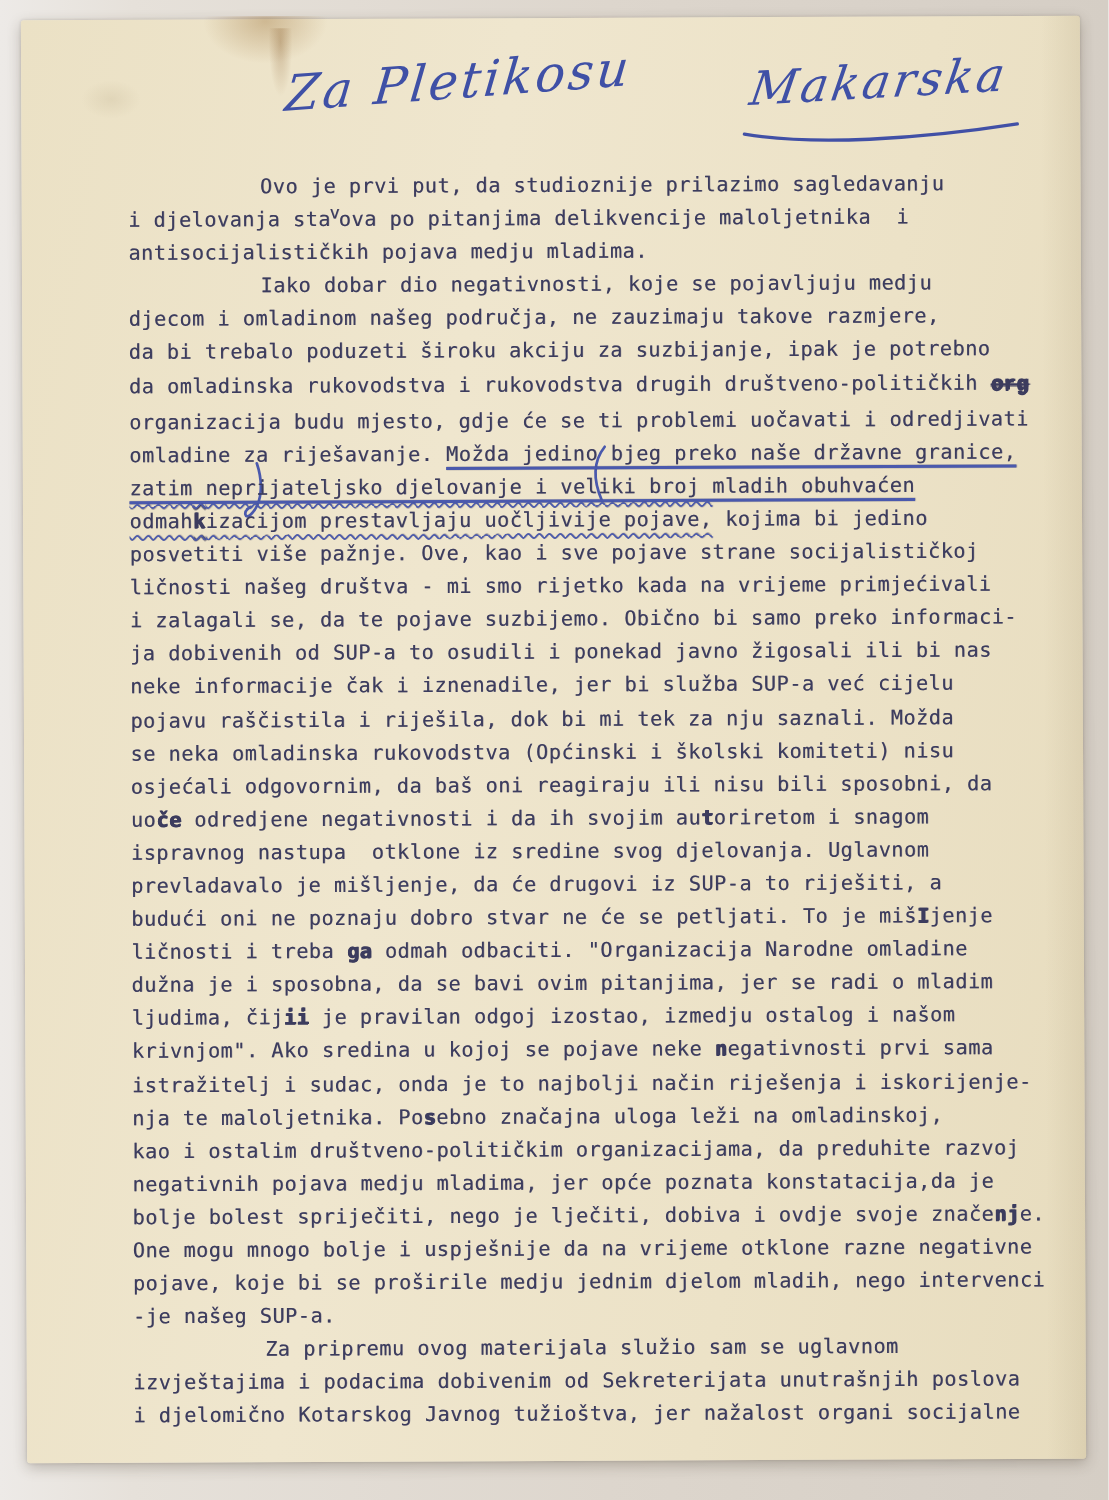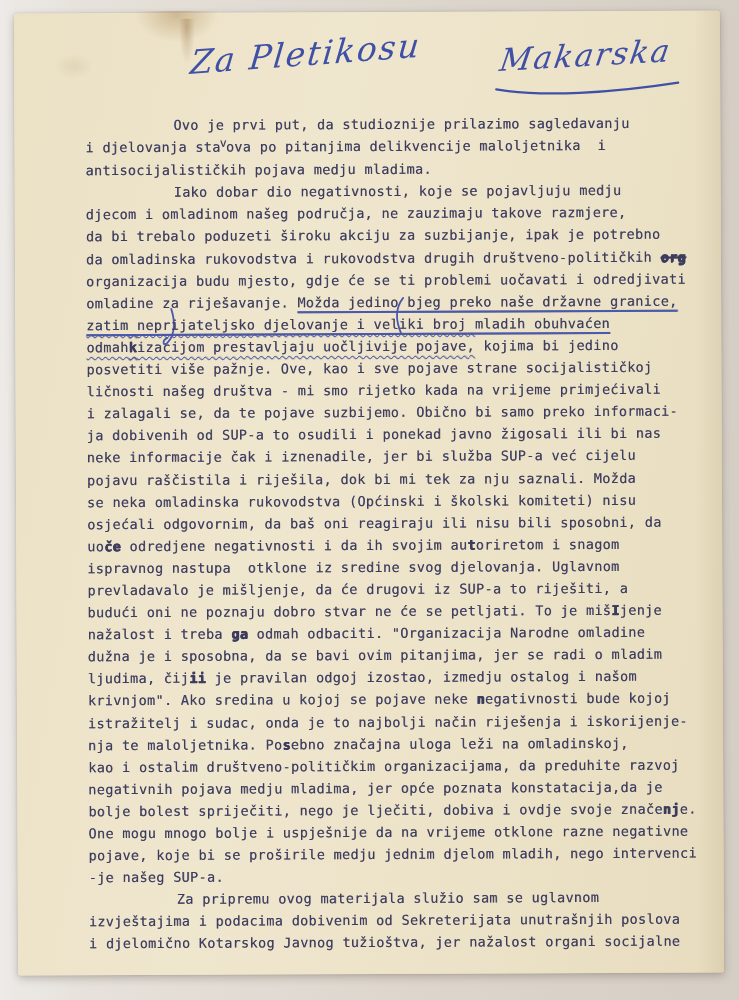--- a/index.html
+++ b/index.html
@@ -44,21 +44,21 @@
   }
   .line{white-space:pre-wrap;}
   .line.indent{padding-left:88px;}
   .sg{}
   .u{text-decoration:underline;text-decoration-color:#4a59ad;
      text-decoration-thickness:1.5px;text-underline-offset:4px;}
   .w{text-decoration:underline overline;text-decoration-style:wavy;
      text-decoration-color:#4a59ad;text-decoration-thickness:1px;text-underline-offset:4px;}
   .b{font-weight:bold;text-shadow:.7px 0 0 currentColor,0 .4px 0 currentColor;}
   .s{font-weight:bold;text-decoration:line-through;
-     text-shadow:1px 0 0 currentColor,0 1px 0 currentColor;}
+     text-shadow:1px 0 0 currentColor,0 1px 0 currentColor;font-family:Liberation Mono, monospace;}
   .i{position:relative;top:-.45em;font-size:.85em;margin:0 -1px;}
 </style>
 </head>
 <body>
 
 <div class="paper">
   <div class="stain stain1"></div>
   <div class="stain stain2"></div>
   <div class="stain stain3"></div>
   <div class="edge-shade"></div>
@@ -94,24 +94,24 @@
       <div class="line"><span class="sg">i zalagali se, da te pojave suzbijemo. Obično bi samo preko informaci-</span></div>
       <div class="line"><span class="sg">ja dobivenih od SUP-a to osudili i ponekad javno žigosali ili bi nas</span></div>
       <div class="line"><span class="sg">neke informacije čak i iznenadile, jer bi služba SUP-a već cijelu</span></div>
       <div class="line"><span class="sg">pojavu raščistila i riješila, dok bi mi tek za nju saznali. Možda</span></div>
       <div class="line"><span class="sg">se neka omladinska rukovodstva (Općinski i školski komiteti) nisu</span></div>
       <div class="line"><span class="sg">osjećali odgovornim, da baš oni reagiraju ili nisu bili sposobni, da</span></div>
       <div class="line"><span class="sg">uo</span><span class="sg b">če</span><span class="sg"> odredjene negativnosti i da ih svojim au</span><span class="sg b">t</span><span class="sg">oriretom i snagom</span></div>
       <div class="line"><span class="sg">ispravnog nastupa  otklone iz sredine svog djelovanja. Uglavnom</span></div>
       <div class="line"><span class="sg">prevladavalo je mišljenje, da će drugovi iz SUP-a to riješiti, a</span></div>
       <div class="line"><span class="sg">budući oni ne poznaju dobro stvar ne će se petljati. To je miš</span><span class="sg b">I</span><span class="sg">jenje</span></div>
-      <div class="line"><span class="sg">nažalost i treba </span><span class="sg b">ga</span><span class="sg"> odmah odbaciti. "Organizacija Narodne omladine</span></div>
+      <div class="line"><span class="sg">ličnosti i treba </span><span class="sg b">ga</span><span class="sg"> odmah odbaciti. "Organizacija Narodne omladine</span></div>
       <div class="line"><span class="sg">dužna je i sposobna, da se bavi ovim pitanjima, jer se radi o mladim</span></div>
       <div class="line"><span class="sg">ljudima, čij</span><span class="sg b">ii</span><span class="sg"> je pravilan odgoj izostao, izmedju ostalog i našom</span></div>
-      <div class="line"><span class="sg">krivnjom". Ako sredina u kojoj se pojave neke </span><span class="sg b">n</span><span class="sg">egativnosti bude kojoj</span></div>
+      <div class="line"><span class="sg">krivnjom". Ako sredina u kojoj se pojave neke </span><span class="sg b">n</span><span class="sg">egativnosti prvi sama</span></div>
       <div class="line"><span class="sg">istražitelj i sudac, onda je to najbolji način riješenja i iskorijenje-</span></div>
       <div class="line"><span class="sg">nja te maloljetnika. Po</span><span class="sg b">s</span><span class="sg">ebno značajna uloga leži na omladinskoj,</span></div>
       <div class="line"><span class="sg">kao i ostalim društveno-političkim organizacijama, da preduhite razvoj</span></div>
       <div class="line"><span class="sg">negativnih pojava medju mladima, jer opće poznata konstatacija,da je</span></div>
       <div class="line"><span class="sg">bolje bolest spriječiti, nego je lječiti, dobiva i ovdje svoje znače</span><span class="sg b">nj</span><span class="sg">e.</span></div>
       <div class="line"><span class="sg">One mogu mnogo bolje i uspješnije da na vrijeme otklone razne negativne</span></div>
       <div class="line"><span class="sg">pojave, koje bi se proširile medju jednim djelom mladih, nego intervenci</span></div>
       <div class="line"><span class="sg">-je našeg SUP-a.</span></div>
       <div class="line indent"><span class="sg">Za pripremu ovog materijala služio sam se uglavnom</span></div>
       <div class="line"><span class="sg">izvještajima i podacima dobivenim od Sekreterijata unutrašnjih poslova</span></div>

